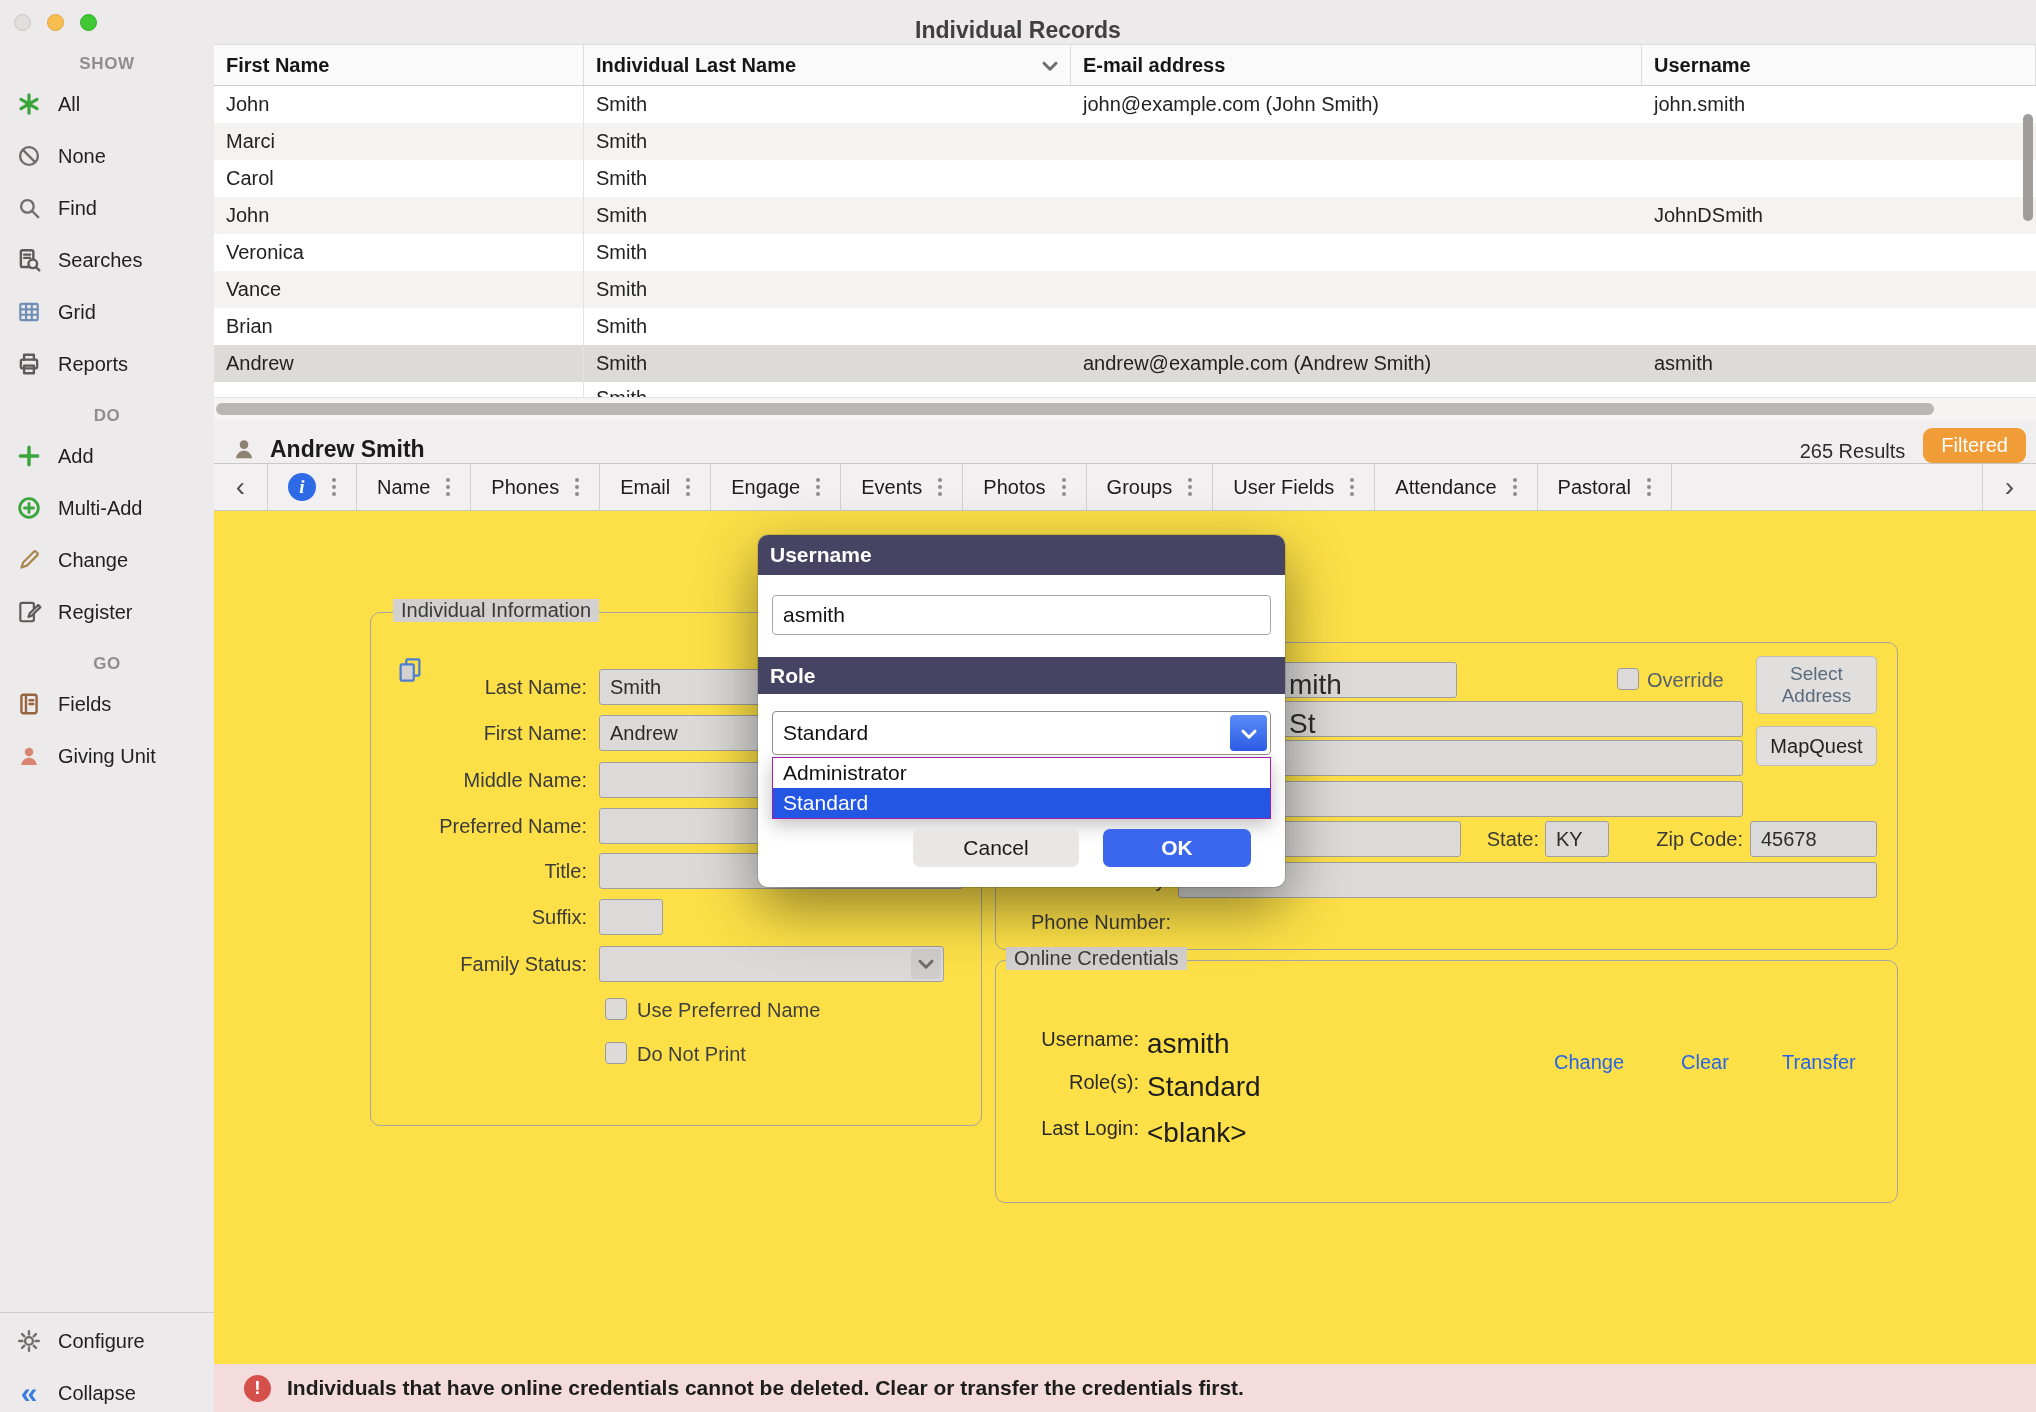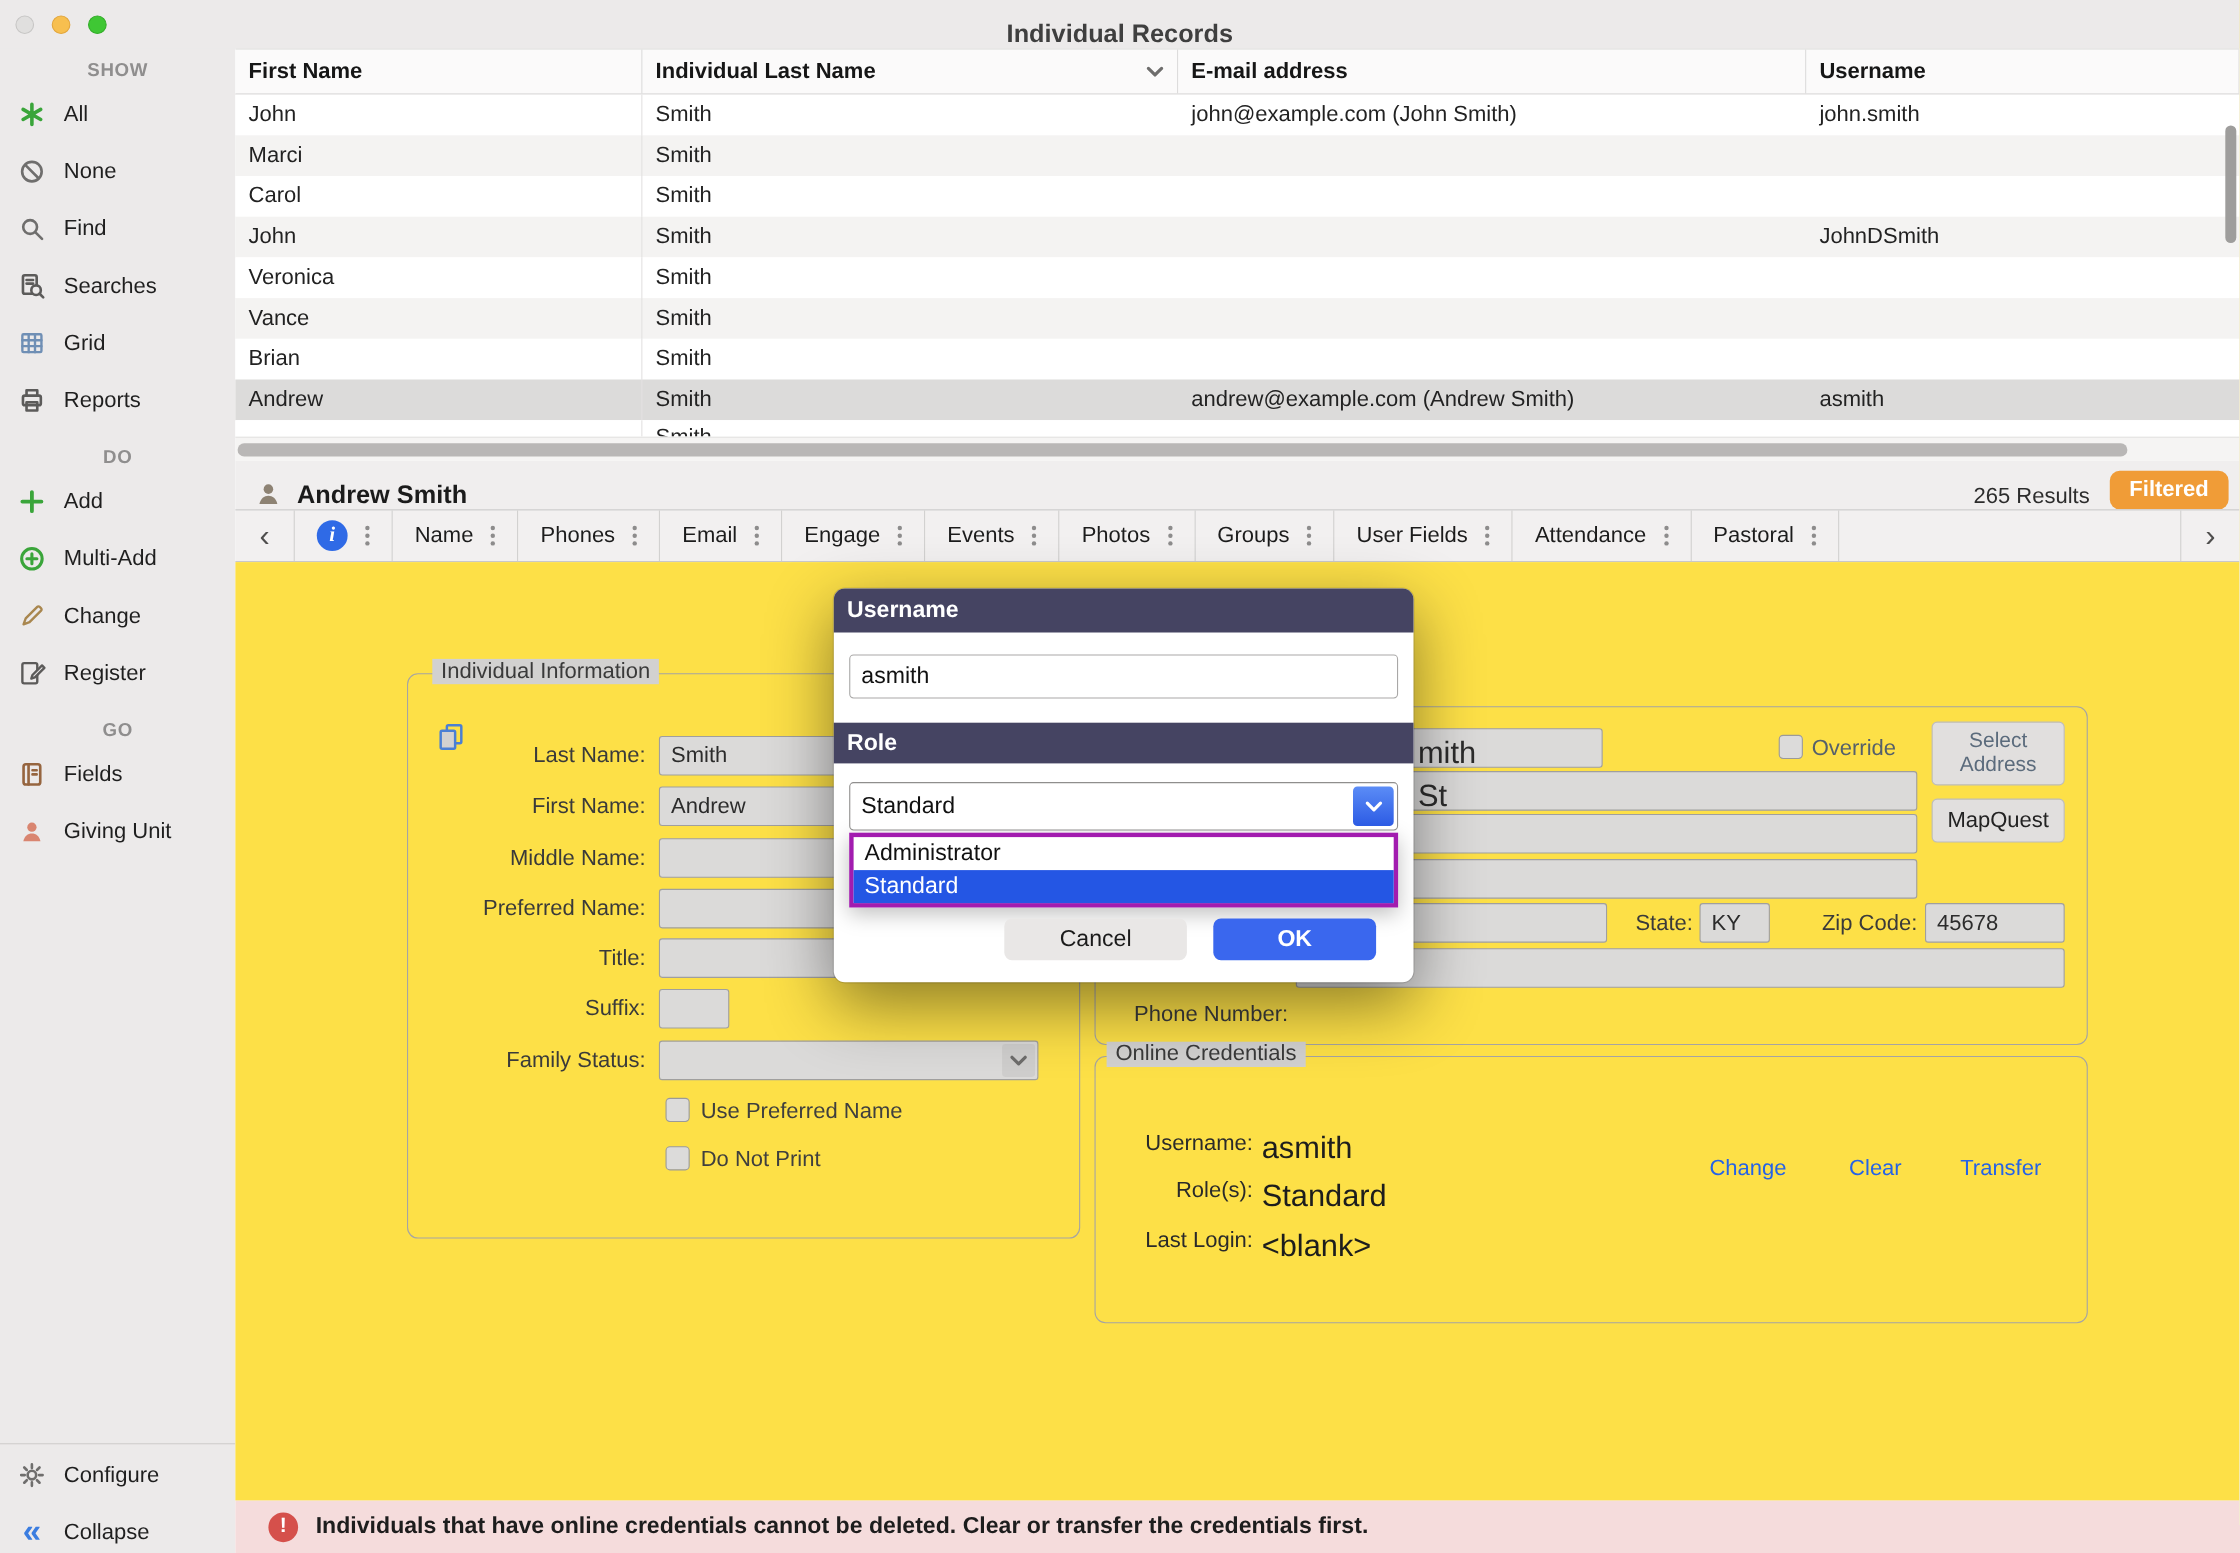--- a/index.html
+++ b/index.html
@@ -49,21 +49,21 @@
 .hthumb{position:absolute;left:2px;top:5px;height:12px;width:1718px;background:#b9b7b6;border-radius:7px}
 .vthumb{position:absolute;right:3px;top:70px;width:10px;height:107px;background:#9e9d9c;border-radius:6px}
 .hdr-chev svg,.fld-chev svg,.combo-chev svg{width:16px;height:11px;fill:none;stroke:#6e6d6c;stroke-width:2.2;stroke-linecap:round;stroke-linejoin:round}
 
 
 .record-bar{height:44px;background:#f0eeee;display:flex;align-items:flex-end;padding:0 10px 0 16px;gap:12px;flex:none}
 .record-name{font-weight:bold;font-size:23px;color:#1b1b1b}
 .bust{width:28px;height:28px;color:#8d8273;display:flex;align-items:center;justify-content:center}
 .bust svg{width:26px;height:26px}
 .results{margin-left:auto;font-size:20px;color:#2c2c2c}
-.badge{background:#f09c37;color:#fff;font-weight:bold;padding:6px 18px;border-radius:9px;font-size:20px;margin-left:6px}
+.badge{background:#f09c37;color:#fff;font-weight:normal;padding:6px 18px;border-radius:9px;font-size:20px;margin-left:6px}
 
 
 .tabbar{height:48px;background:#f2f0f0;border-top:1px solid #c9c8c8;border-bottom:1px solid #c9c8c8;display:flex;align-items:stretch;font-size:20px;color:#1c1c1c;flex:none}
 .tcell{display:flex;align-items:center;justify-content:center;border-right:1px solid #d2d1d0;padding:0 20px;gap:16px;white-space:nowrap}
 .tcell.nav{width:54px;padding:0;font-size:28px;color:#4f4e4d}
 .tcell.rightnav{margin-left:auto;border-right:none;border-left:1px solid #d2d1d0}
 .vdots{width:4px;height:4px;border-radius:50%;background:#8d8c8c;box-shadow:0 -7px 0 #8d8c8c,0 7px 0 #8d8c8c;flex:none}
 .info-circle{width:28px;height:28px;border-radius:50%;background:#2f6ae6;color:#fff;font-size:19px;display:flex;align-items:center;justify-content:center;font-family:"Liberation Serif",serif;font-style:italic;font-weight:bold}
 
 
@@ -88,21 +88,21 @@
 
 .modal{position:absolute;left:758px;top:535px;width:527px;background:#fff;border-radius:10px;box-shadow:0 20px 60px rgba(0,0,0,.45),0 0 0 1px rgba(0,0,0,.12);z-index:40}
 .m-header{height:40px;background:#454462;color:#fff;font-weight:bold;font-size:21px;display:flex;align-items:center;padding:0 12px;border-radius:10px 10px 0 0}
 .m-header.mid{border-radius:0;height:37px}
 .m-sec1{padding:20px 14px 22px}
 .m-input{width:100%;height:40px;border:1px solid #a9a8a7;border-radius:4px;font-size:21px;padding:0 10px;font-family:inherit;color:#111;background:#fff;outline:none}
 .m-sec2{padding:17px 14px 20px}
 .combo{position:relative;height:44px;border:1px solid #8f8e8d;border-radius:4px;background:#fff;display:flex;align-items:center;padding:0 10px;font-size:21px;color:#111}
 .combo-btn{position:absolute;top:3px;right:3px;bottom:3px;width:37px;border-radius:4px;background:linear-gradient(#5b8cf6,#2c5be4);display:flex;align-items:center;justify-content:center}
 .combo-btn svg{stroke:#fff}
-.dropdown{margin-top:2px;border:4px solid #a21caf;background:#fff;box-shadow:0 6px 18px rgba(0,0,0,.25)}
+.dropdown{margin-top:2px;border:1px solid #a21caf;background:#fff;box-shadow:0 6px 18px rgba(0,0,0,.25)}
 .opt{height:30px;display:flex;align-items:center;padding:0 10px;font-size:21px;color:#111}
 .opt.selected{background:#2456e4;color:#fff}
 .m-buttons{display:flex;justify-content:flex-end;gap:24px;margin-top:2px;padding-top:8px}
 .btn{height:38px;border-radius:7px;display:flex;align-items:center;justify-content:center;font-size:21px}
 .btn.cancel{width:166px;background:#e9e7e6;color:#1b1b1b}
 .btn.ok{width:148px;background:#3a67ee;color:#fff;margin-right:20px;font-weight:bold}
 </style>
 </head>
 <body>
 

